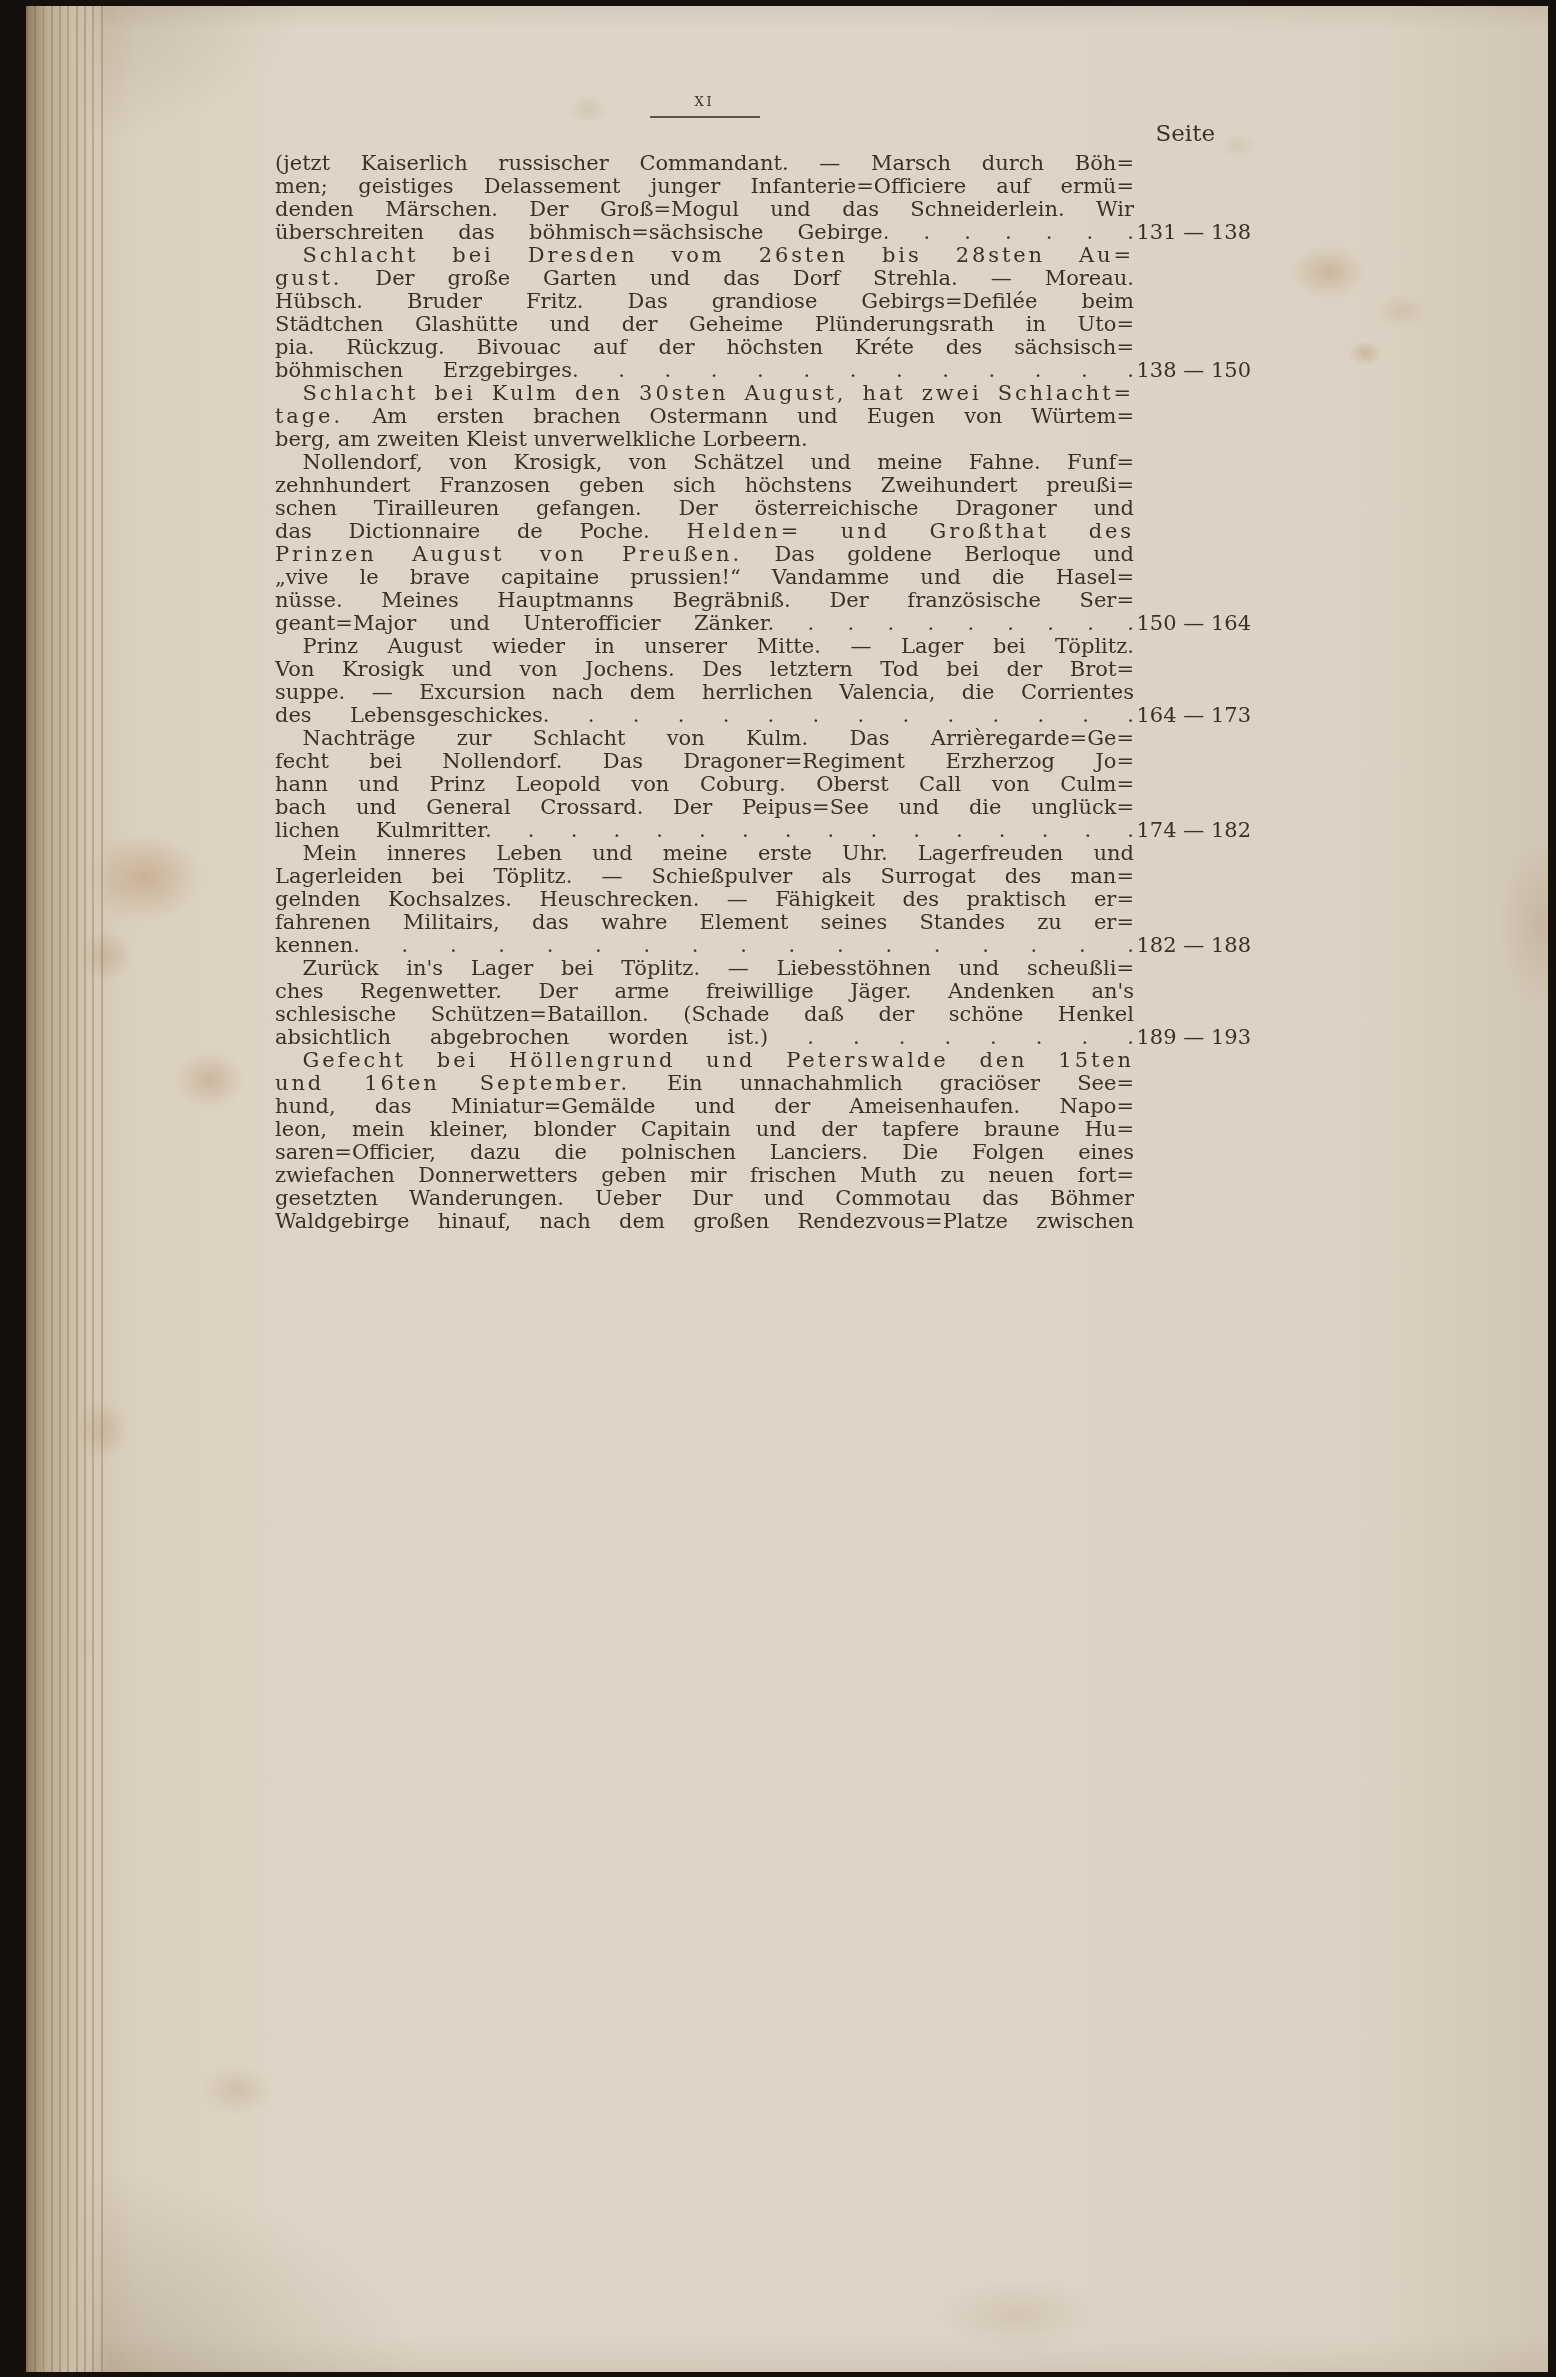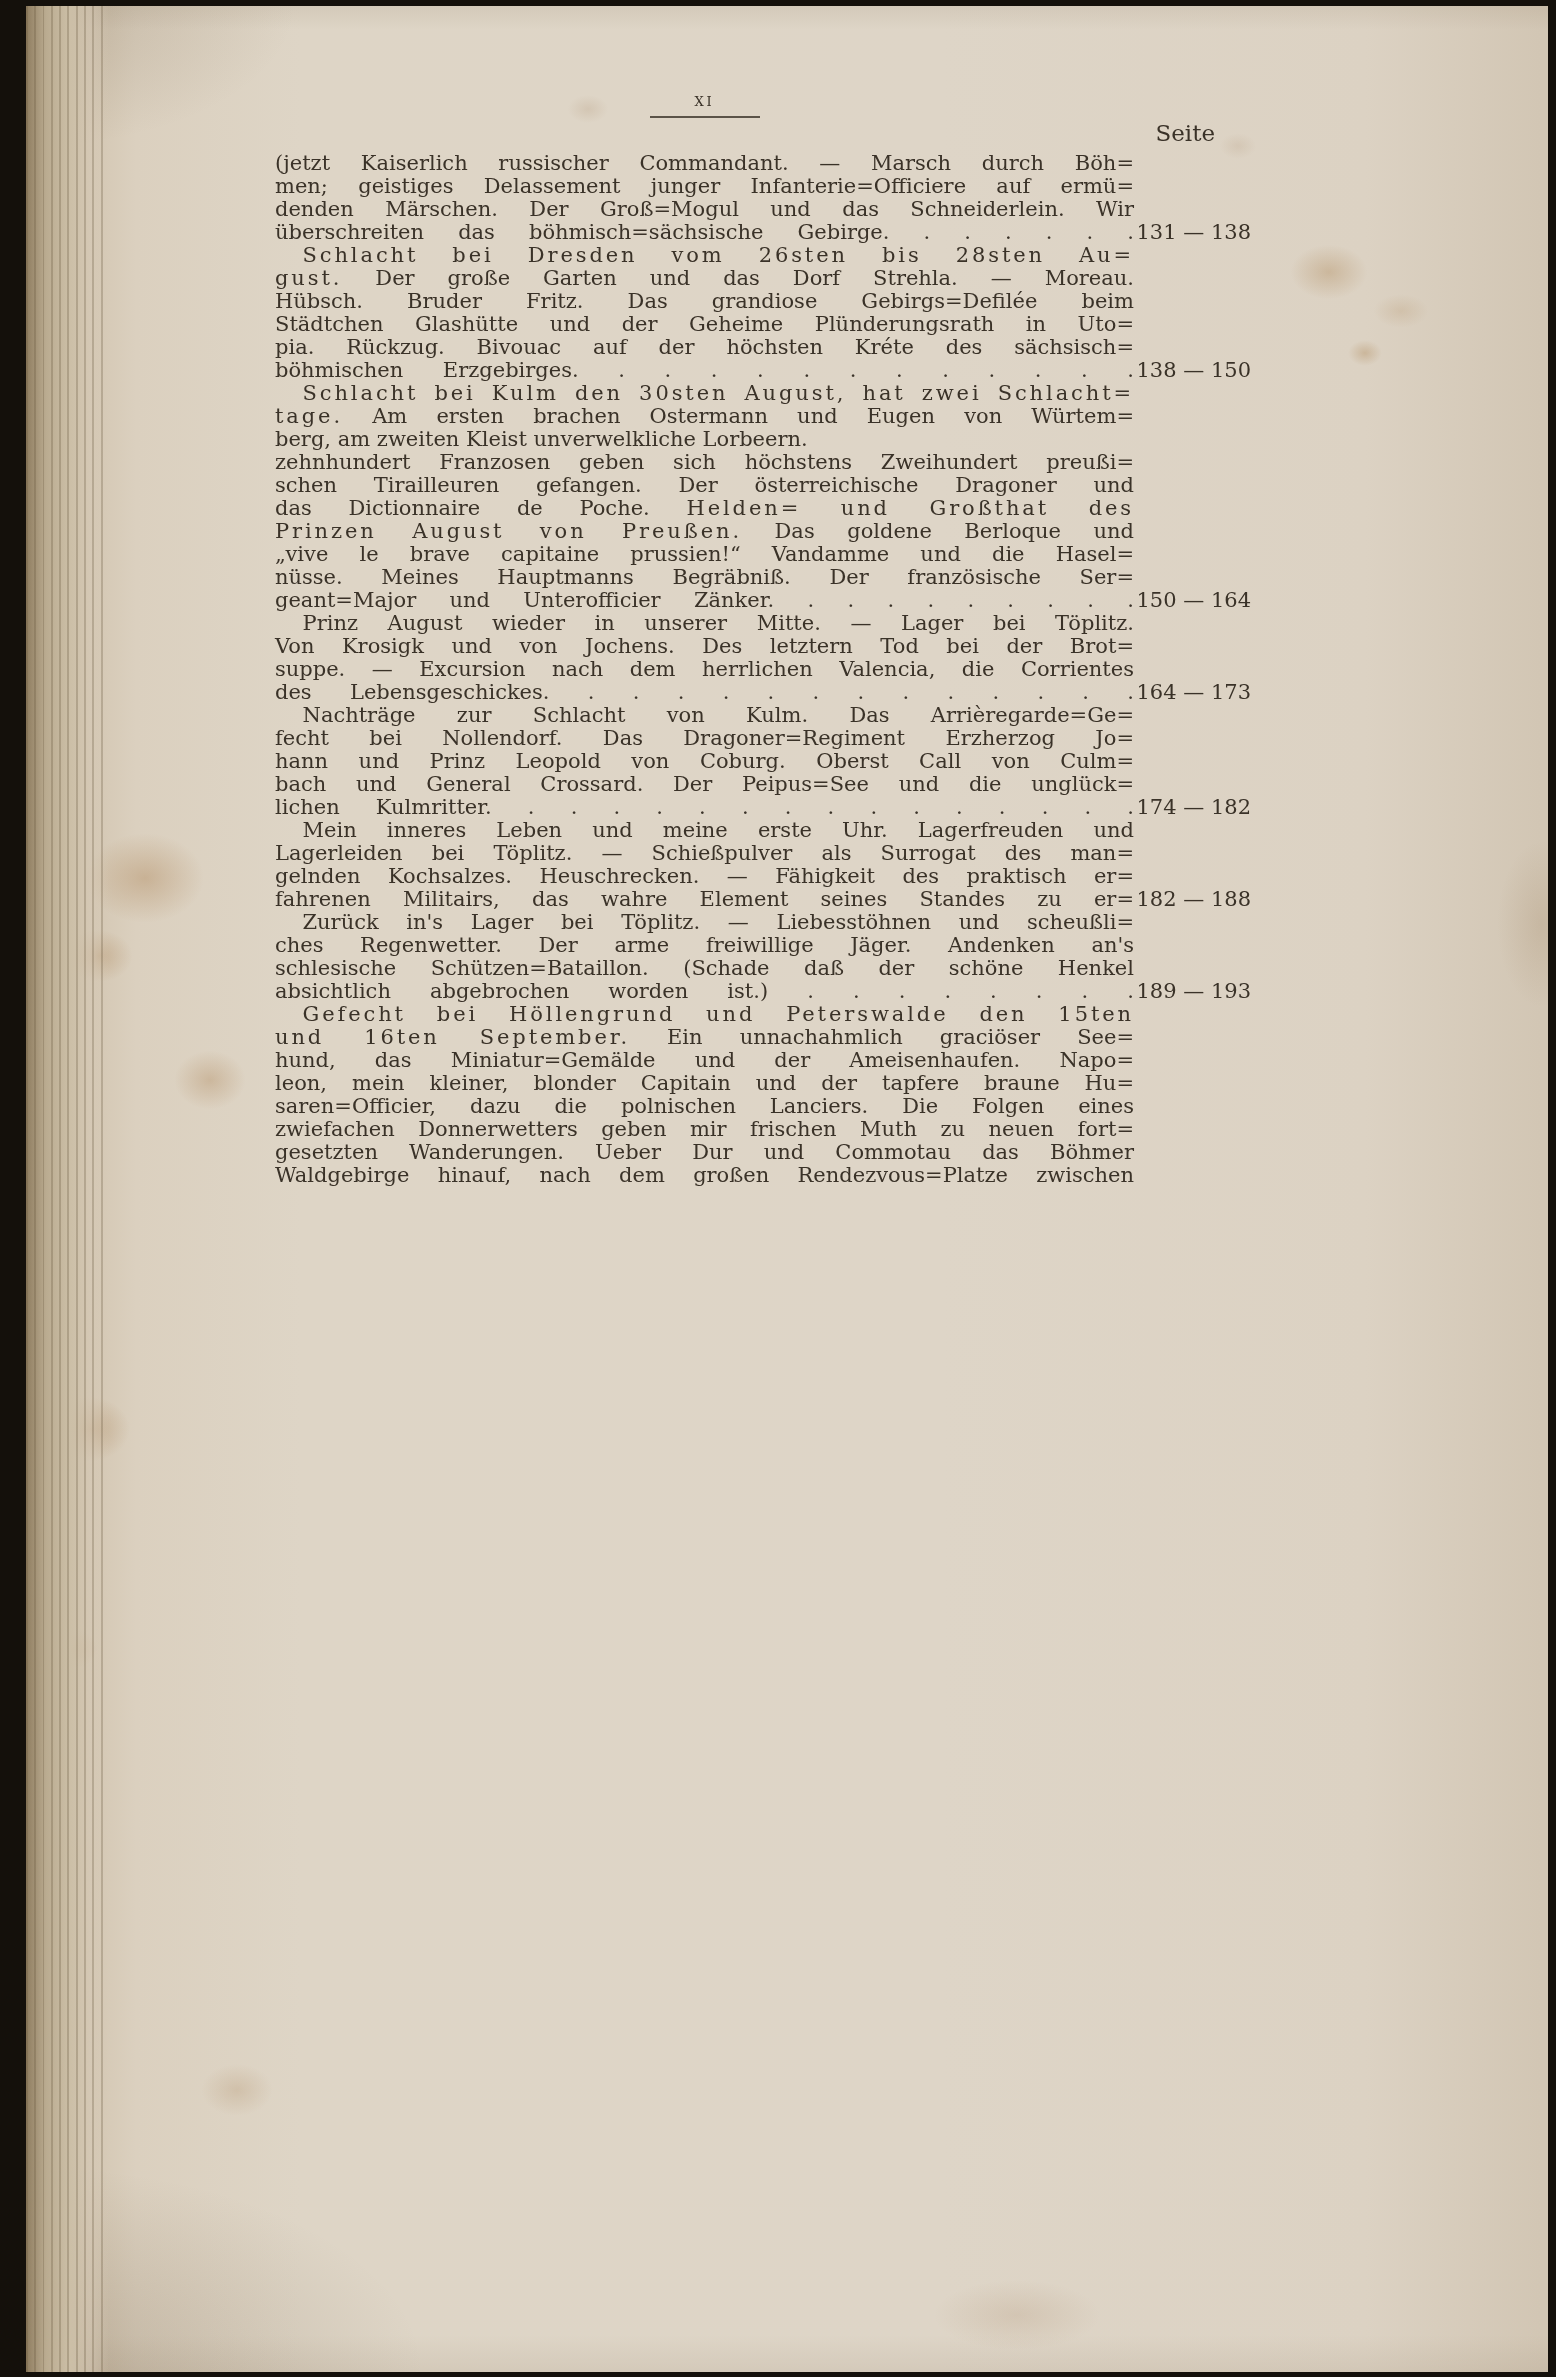--- a/index.html
+++ b/index.html
@@ -140,20 +140,21 @@
           <div class="line"><span>Hübsch. Bruder Fritz. Das grandiose Gebirgs=Defilée beim</span></div>
           <div class="line"><span>Städtchen Glashütte und der Geheime Plünderungsrath in Uto=</span></div>
           <div class="line"><span>pia. Rückzug. Bivouac auf der höchsten Kréte des sächsisch=</span></div>
           <div class="line"><span>böhmischen Erzgebirges. . . . . . . . . . . . .</span></div>
           <span class="pages">138 — 150</span>
         </div>
         <div class="entry">
           <div class="line indent"><span class="sp">Schlacht bei Kulm den 30sten August, hat zwei Schlacht=</span></div>
           <div class="line"><span class="sp">tage.</span><span> Am ersten brachen Ostermann und Eugen von Würtem=</span></div>
           <div class="line nofill"><span>berg, am zweiten Kleist unverwelkliche Lorbeern.</span></div>
+          <div class="line indent"><span>Nollendorf, von Krosigk, von Schätzel und meine Fahne. Funf=</span></div>
           <div class="line"><span>zehnhundert Franzosen geben sich höchstens Zweihundert preußi=</span></div>
           <div class="line"><span>schen Tirailleuren gefangen. Der österreichische Dragoner und</span></div>
           <div class="line"><span>das Dictionnaire de Poche. </span><span class="sp">Helden= und Großthat des</span></div>
           <div class="line"><span class="sp">Prinzen August von Preußen.</span><span> Das goldene Berloque und</span></div>
           <div class="line"><span>„vive le brave capitaine prussien!“ Vandamme und die Hasel=</span></div>
           <div class="line"><span>nüsse. Meines Hauptmanns Begräbniß. Der französische Ser=</span></div>
           <div class="line"><span>geant=Major und Unterofficier Zänker. . . . . . . . . .</span></div>
           <span class="pages">150 — 164</span>
         </div>
         <div class="entry">
@@ -169,20 +170,21 @@
           <div class="line"><span>hann und Prinz Leopold von Coburg. Oberst Call von Culm=</span></div>
           <div class="line"><span>bach und General Crossard. Der Peipus=See und die unglück=</span></div>
           <div class="line"><span>lichen Kulmritter. . . . . . . . . . . . . . . .</span></div>
           <span class="pages">174 — 182</span>
         </div>
         <div class="entry">
           <div class="line indent"><span>Mein inneres Leben und meine erste Uhr. Lagerfreuden und</span></div>
           <div class="line"><span>Lagerleiden bei Töplitz. — Schießpulver als Surrogat des man=</span></div>
           <div class="line"><span>gelnden Kochsalzes. Heuschrecken. — Fähigkeit des praktisch er=</span></div>
           <div class="line"><span>fahrenen Militairs, das wahre Element seines Standes zu er=</span></div>
+          <div class="line"><span>kennen. . . . . . . . . . . . . . . . .</span></div>
           <span class="pages">182 — 188</span>
         </div>
         <div class="entry">
           <div class="line indent"><span>Zurück in's Lager bei Töplitz. — Liebesstöhnen und scheußli=</span></div>
           <div class="line"><span>ches Regenwetter. Der arme freiwillige Jäger. Andenken an's</span></div>
           <div class="line"><span>schlesische Schützen=Bataillon. (Schade daß der schöne Henkel</span></div>
           <div class="line"><span>absichtlich abgebrochen worden ist.) . . . . . . . .</span></div>
           <span class="pages">189 — 193</span>
         </div>
         <div class="entry">

